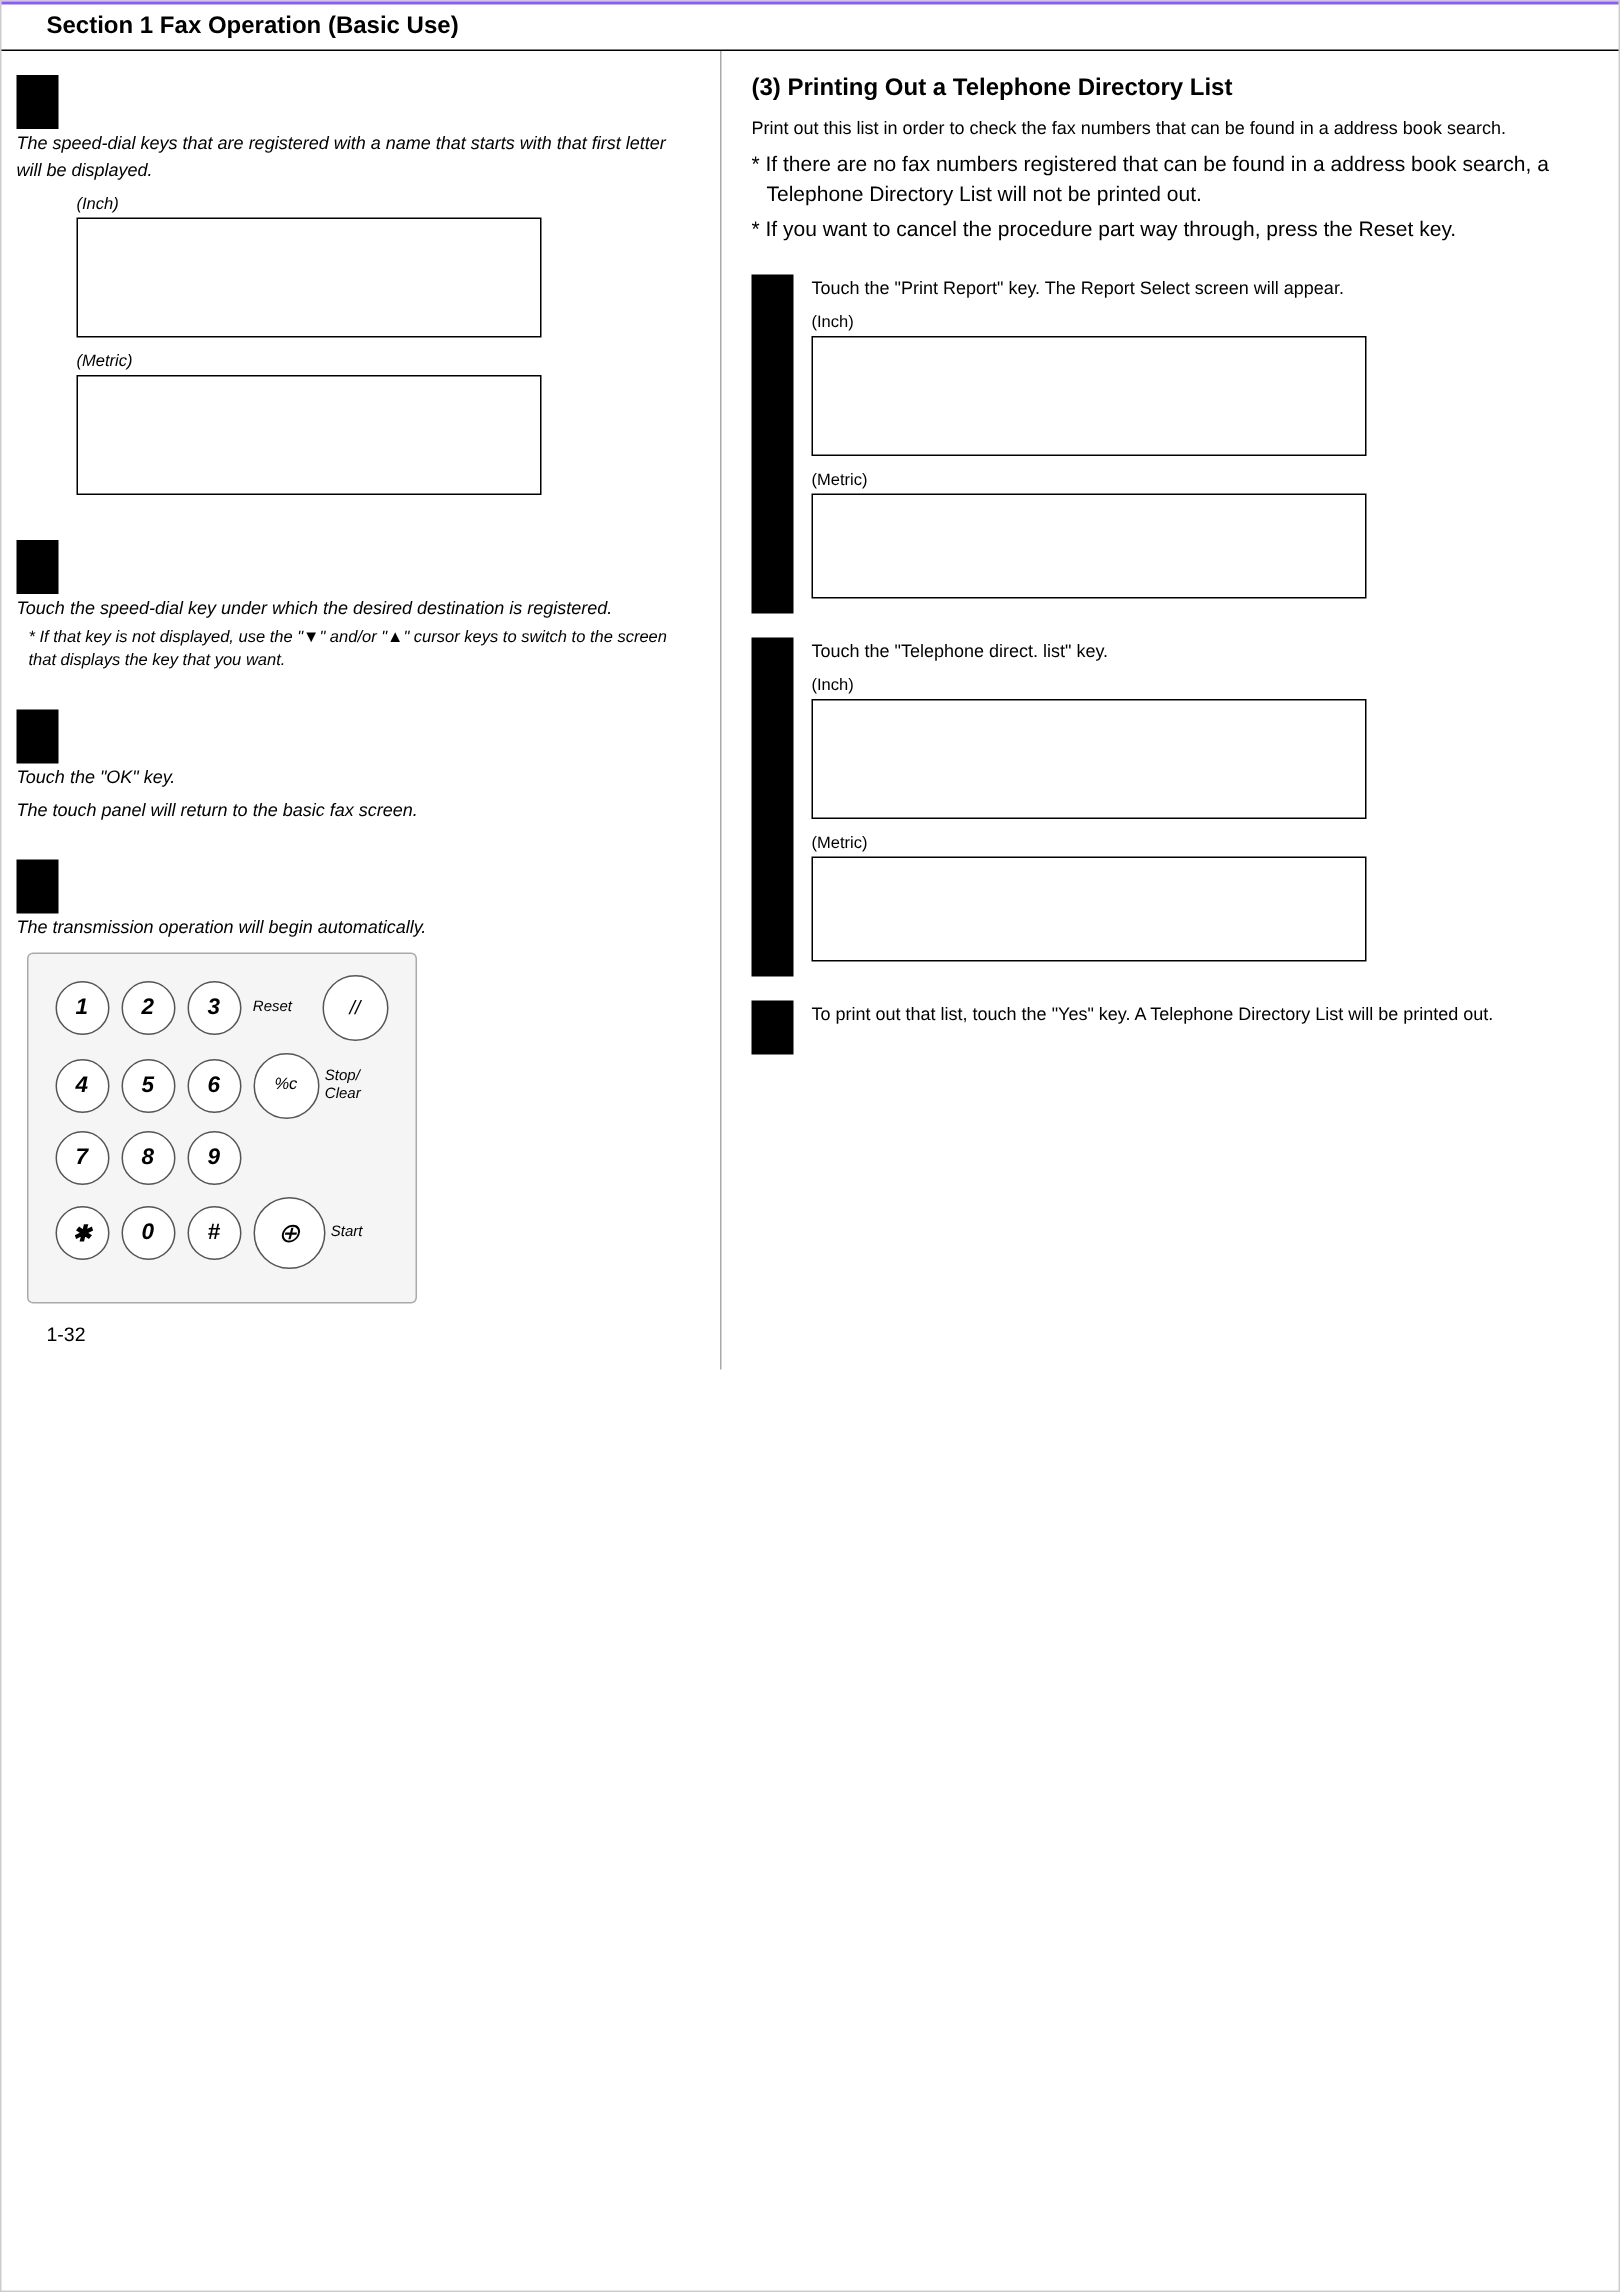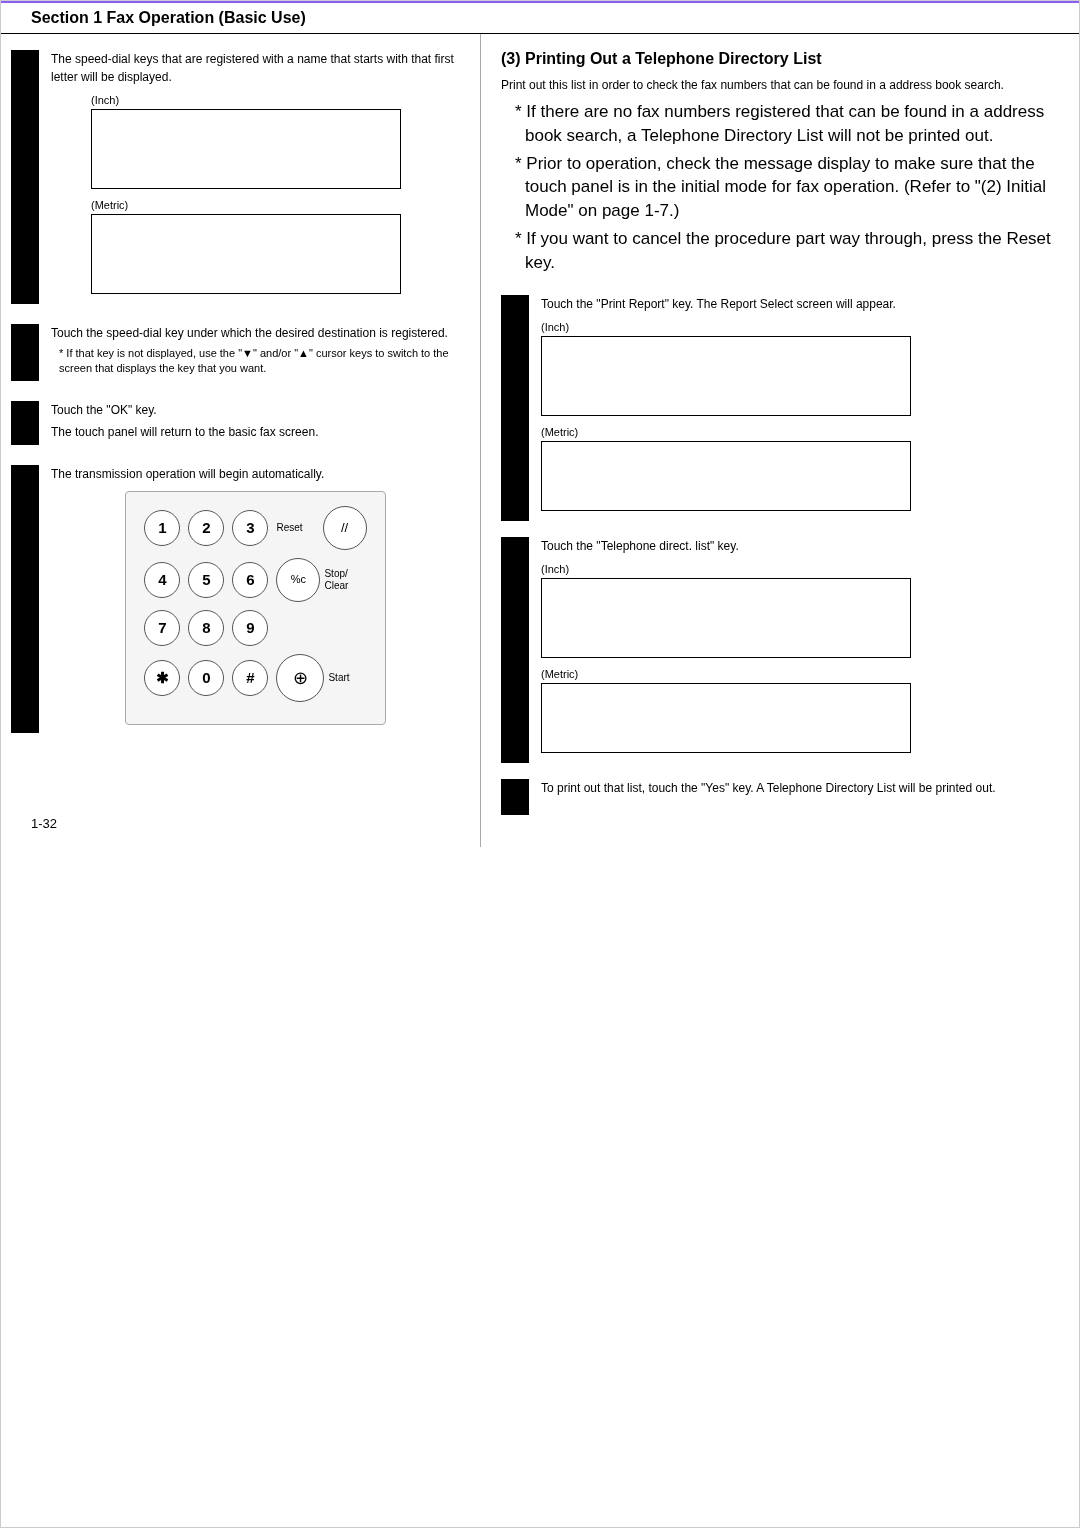--- a/index.html
+++ b/index.html
@@ -39,23 +39,24 @@
     }
     
     .right-col {
       width: 590px;
       padding: 16px 20px 16px 20px;
       position: relative;
     }
     
     .step-block {
       display: flex;
-      flex-direction: row;
+      flex-direction: column;
       margin-bottom: 20px;
       align-items: flex-start;
+      font-style: italic;
     }
     .step-marker {
       width: 28px;
       min-width: 28px;
       background: #000;
       margin-right: 12px;
       align-self: stretch;
       min-height: 36px;
     }
     .step-content {
@@ -107,26 +108,25 @@
       font-weight: bold;
       margin-bottom: 8px;
       margin-top: 0;
     }
     .intro-text {
       font-size: 12px;
       line-height: 1.5;
       margin-bottom: 6px;
     }
     .bullet-note {
-      font-size: 17px;
+      font-size: 14px;
       line-height: 1.4;
       margin-bottom: 4px;
       padding-left: 10px;
       text-indent: -10px;
-      margin-left: 14px;
     }
     
     .keypad-area {
       margin: 8px auto;
       display: flex;
       justify-content: center;
     }
     .keypad {
       border: 1px solid #aaa;
       padding: 14px 18px;
@@ -308,21 +308,20 @@
 
     </div>
 
     <div class="right-col">
 
       <h2 class="section-title-right">(3) Printing Out a Telephone Directory List</h2>
 
       <p class="intro-text">Print out this list in order to check the fax numbers that can be found in a address book search.</p>
 
       <p class="bullet-note">* If there are no fax numbers registered that can be found in a address book search, a Telephone Directory List will not be printed out.</p>
-      <p class="bullet-note">* Prior to operation, check the message display to make sure that the touch panel is in the initial mode for fax operation. (Refer to "(2) Initial Mode" on page 1-7.)</p>
       <p class="bullet-note">* If you want to cancel the procedure part way through, press the Reset key.</p>
 
       <div style="height:16px;"></div>
 
       <div class="right-step-block">
         <div class="right-step-marker"></div>
         <div class="right-step-content">
           <p>Touch the "Print Report" key. The Report Select screen will appear.</p>
           <div class="right-screen-section">
             <div class="screen-label">(Inch)</div>

